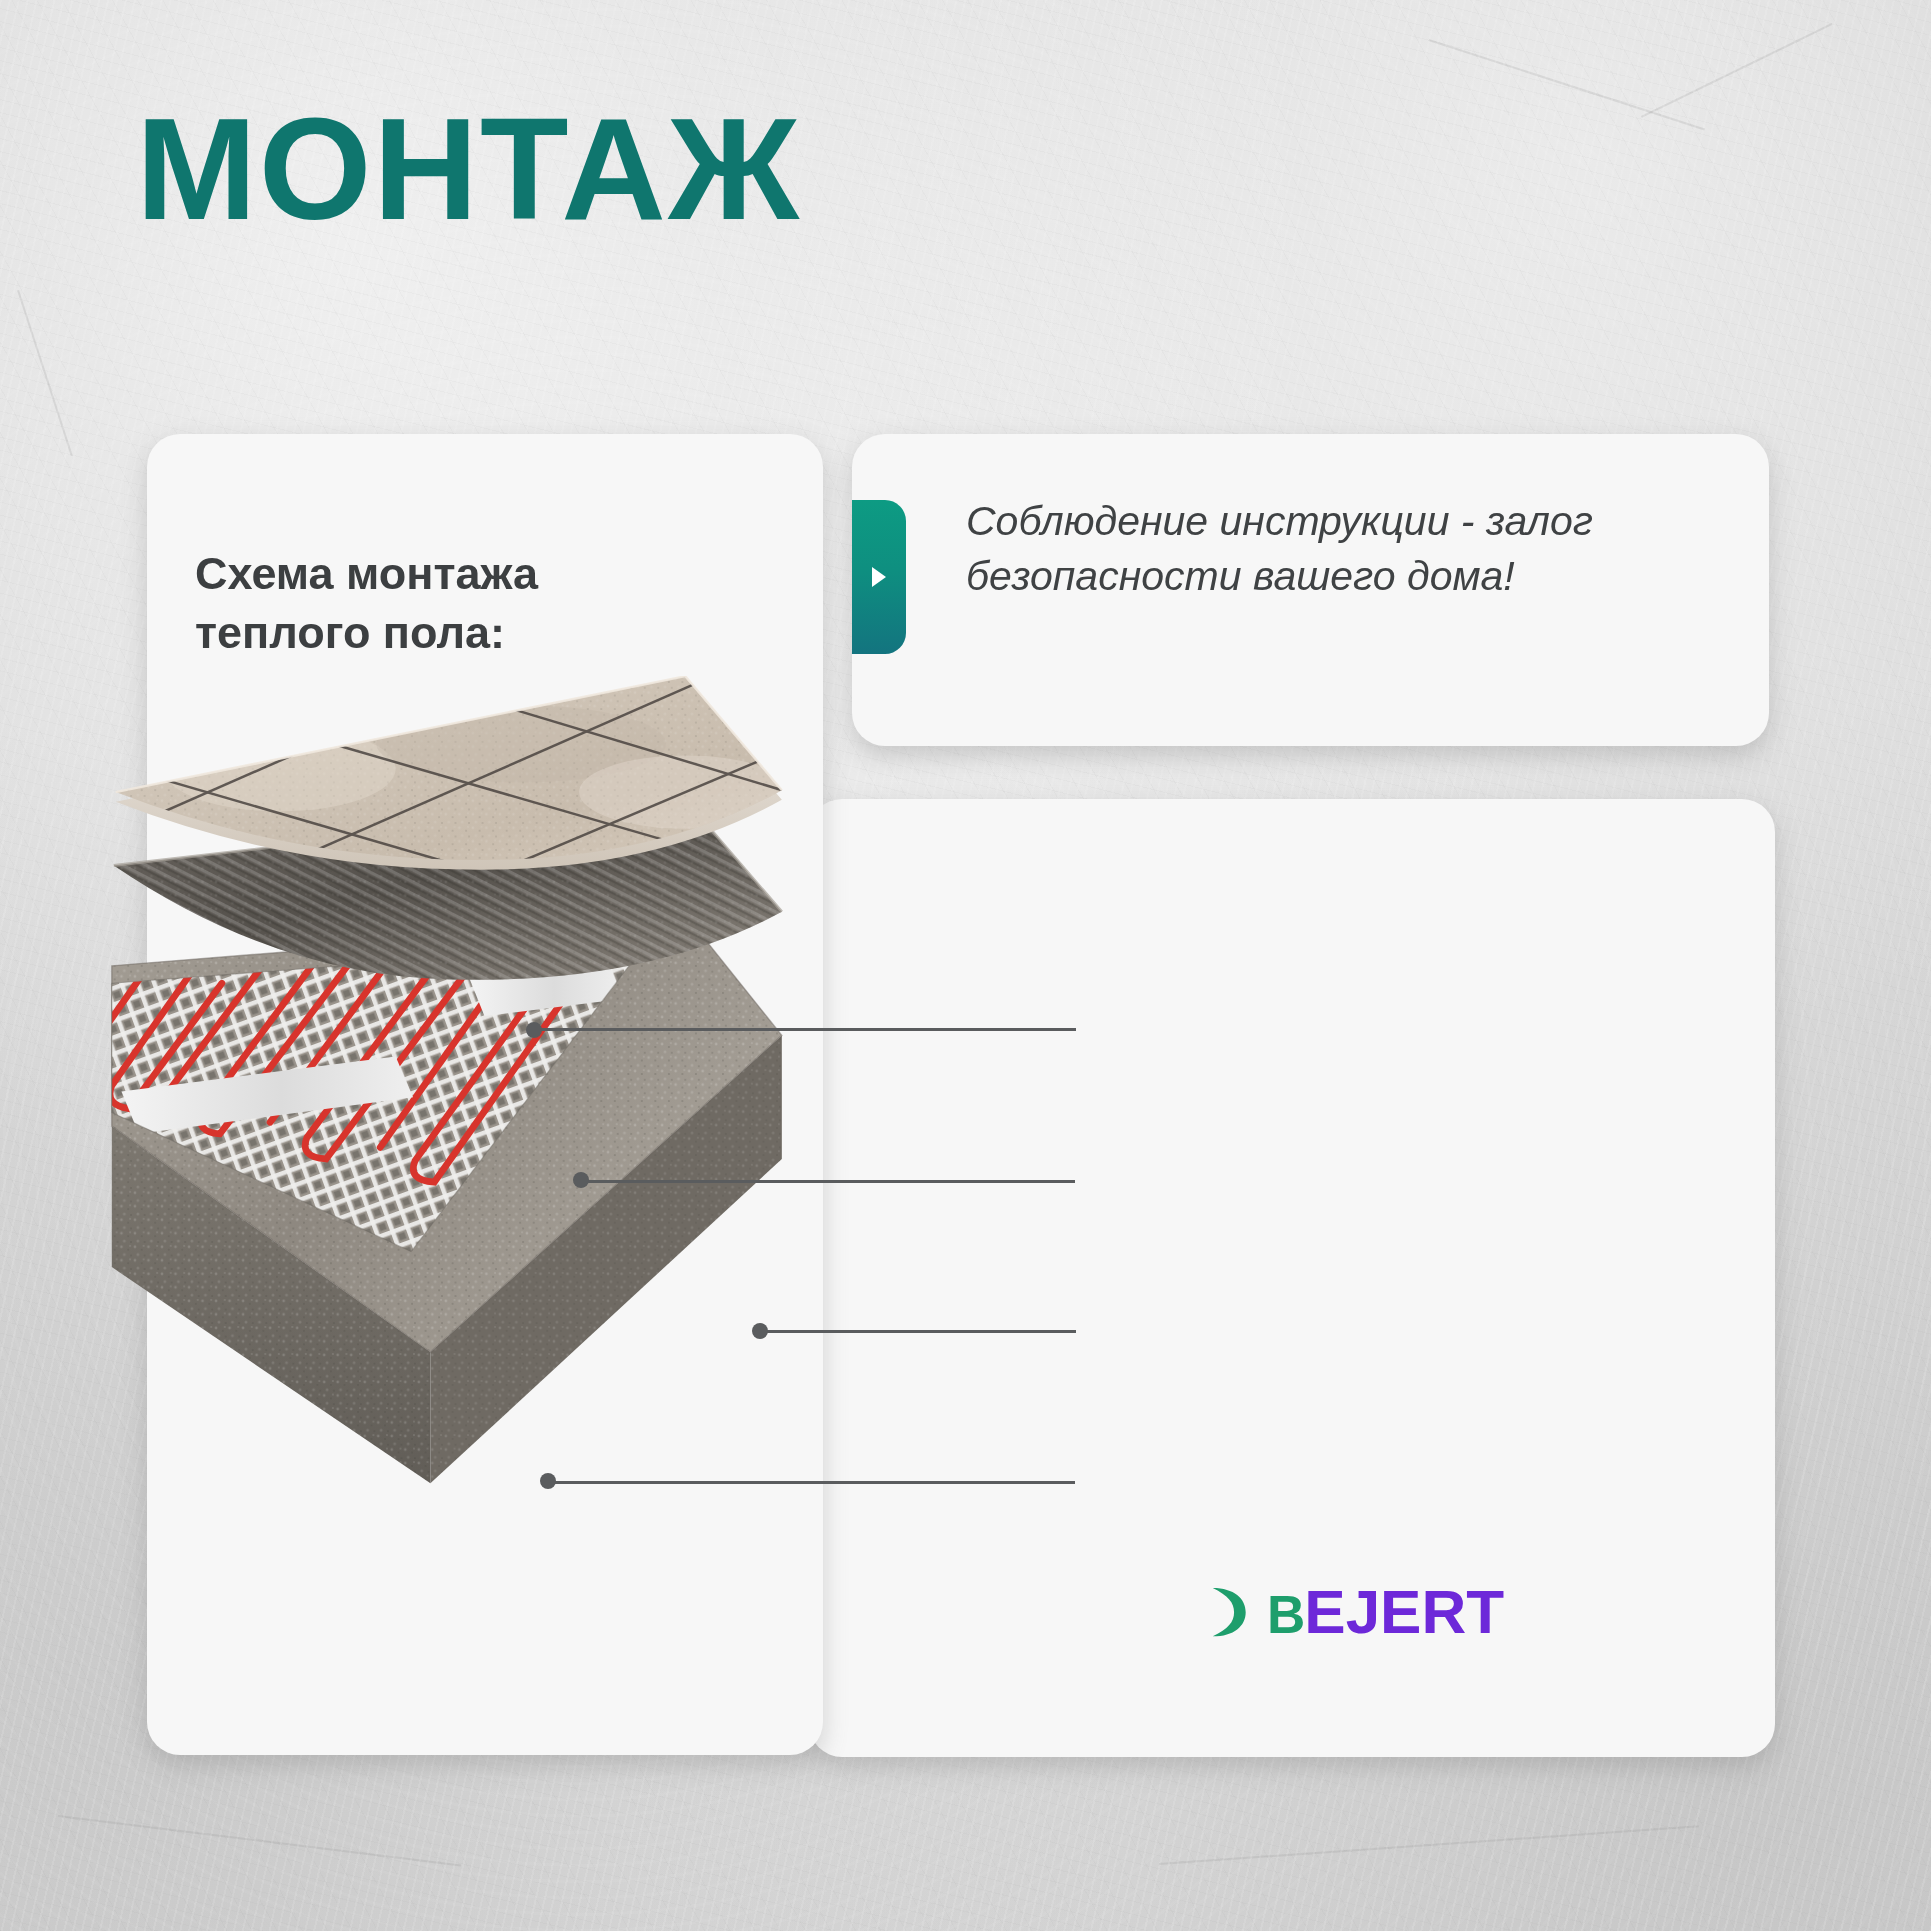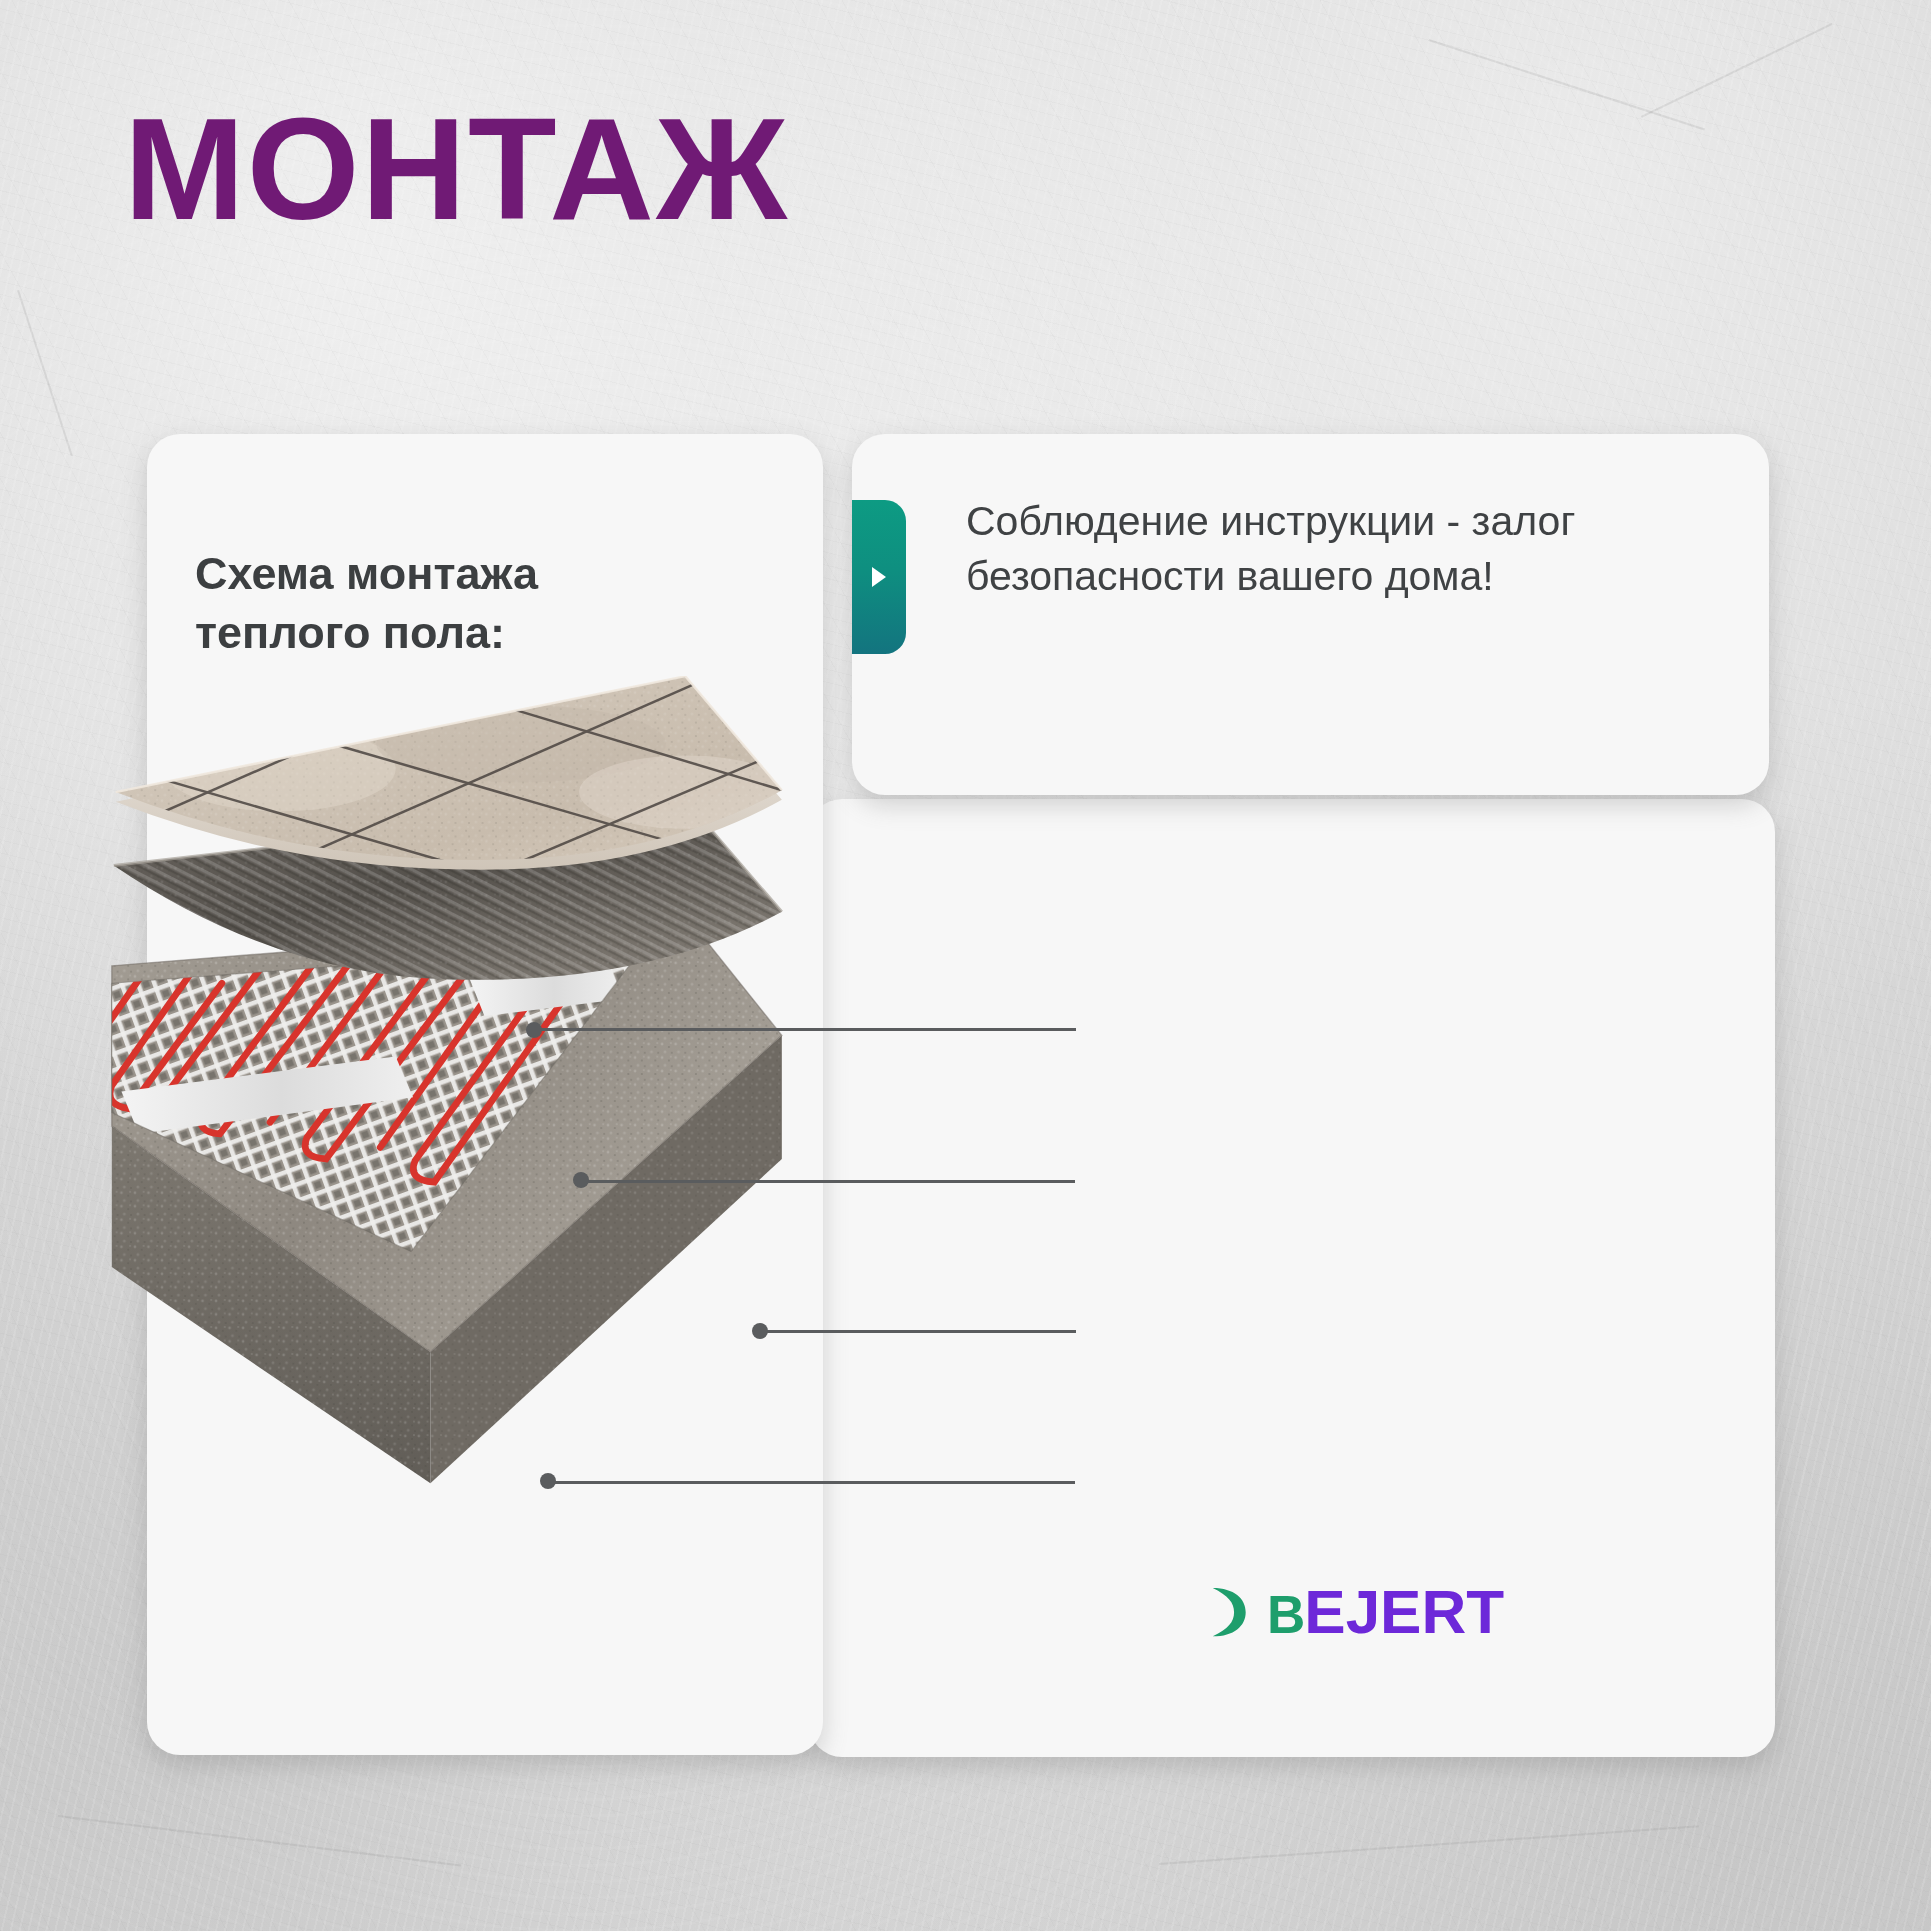--- a/index.html
+++ b/index.html
@@ -41,40 +41,40 @@
   
   #backdrop .crack {
     position: absolute;
     background: rgba(150,150,150,0.22);
     transform-origin: 0 0;
   }
 
   
   #title {
     position: absolute;
-    left: 124px;
+    left: 136px;
     top: 93px;
     font-size: 145px;
     font-weight: 700;
     letter-spacing: 1.9px;
-    color: #701a75;
+    color: #0f766e;
     line-height: 1.06;
     white-space: nowrap;
   }
 
   
   .card {
     position: absolute;
     background: #f7f7f7;
     border-radius: 33px;
     box-shadow: 0 9.7px 25px rgba(120,120,120,0.30);
   }
 
   #card-scheme   { left: 147px; top: 434px;  width: 676px;  height: 1321px; z-index: 2; }
-  #card-notice   { left: 852px; top: 434px;  width: 917px;  height: 361px;  z-index: 3; }
+  #card-notice   { left: 852px; top: 434px;  width: 917px;  height: 312px;  z-index: 3; font-style: italic; }
   #card-layers   { left: 809px; top: 799px;  width: 966px; height: 958px;  z-index: 1; }
 
   #scheme-heading {
     position: absolute;
     left: 48px;
     top: 111px;
     width: 463px;
     font-size: 45px;
     font-weight: 700;
     line-height: 1.3;

